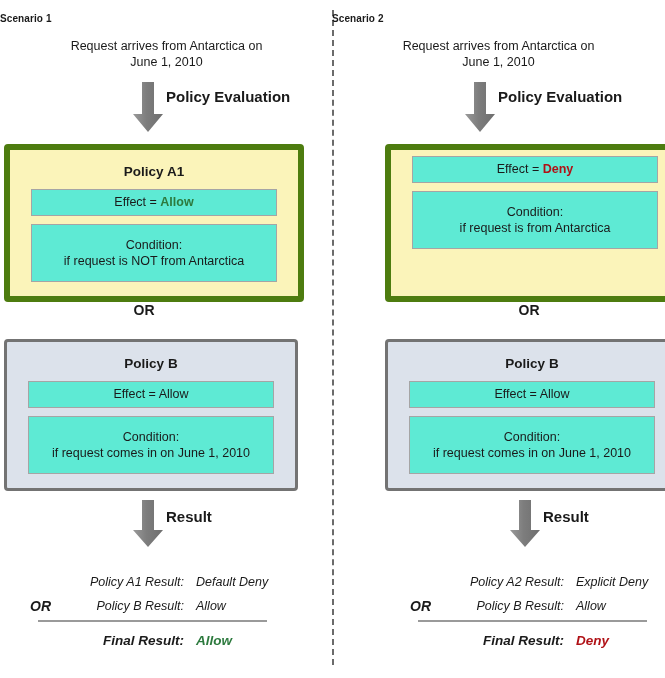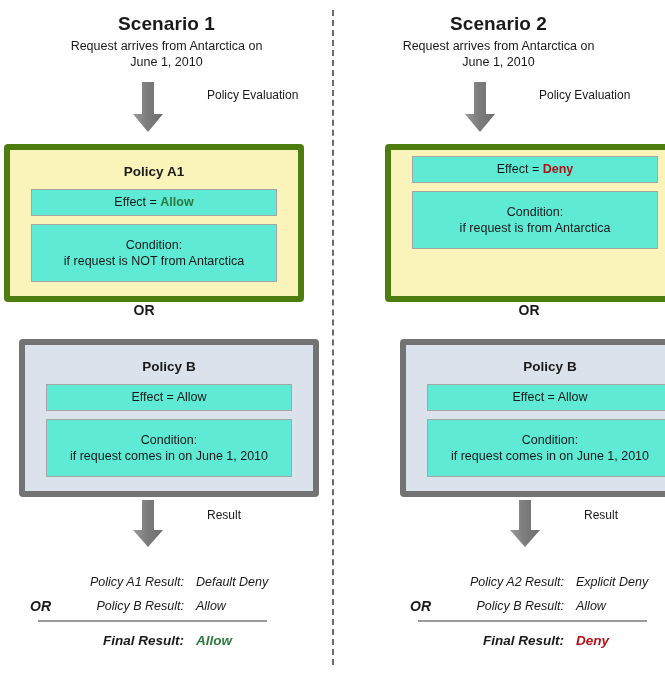--- a/index.html
+++ b/index.html
@@ -35,22 +35,22 @@
     height: 678px;
   }
   .col-left  { left: 0px; }
   .col-right { left: 332px; }
 
   .scn-title {
     position: absolute;
     top: 13px;
     left: 0;
     width: 333px;
-    text-align: center;
-    font-size: 19px;
+    text-align: left;
+    font-size: 10px;
     font-weight: bold;
     letter-spacing: 0.1px;
   }
   .scn-sub {
     position: absolute;
     top: 38px;
     left: 0;
     width: 333px;
     text-align: center;
     font-size: 12.5px;
@@ -58,24 +58,23 @@
   }
 
   
   .arrow {
     position: absolute;
     width: 34px;
   }
   .arrow svg { display: block; }
   .arrow-label {
     position: absolute;
-    font-size: 12px;
-    font-weight: normal;
+    font-size: 15px;
+    font-weight: bold;
     white-space: nowrap;
-    margin-left: 41px;
   }
   .arrow-eval  { left: 131px; top: 82px; }
   .arrow-eval-label { left: 166px; top: 88px; }
   .arrow-result { left: 131px; top: 500px; }
   .arrow-result-label { left: 166px; top: 508px; }
 
   
   .policy-box {
     position: absolute;
     left: 4px;
@@ -87,22 +86,21 @@
   .policy-a {
     top: 144px;
     height: 131px;
     background: #fbf4ba;
     border: 6px solid #4d7c0f;
   }
   .policy-b {
     top: 339px;
     height: 131px;
     background: #dce2eb;
-    border: 6px solid #737373;
-    margin-left: 15px;
+    border: 3px solid #737373;
   }
   .policy-name {
     text-align: center;
     font-size: 13.5px;
     font-weight: bold;
     margin: 8px 0 10px 0;
   }
   .field {
     background: #5eead4;
     border: 1px solid #a5a5a5;

